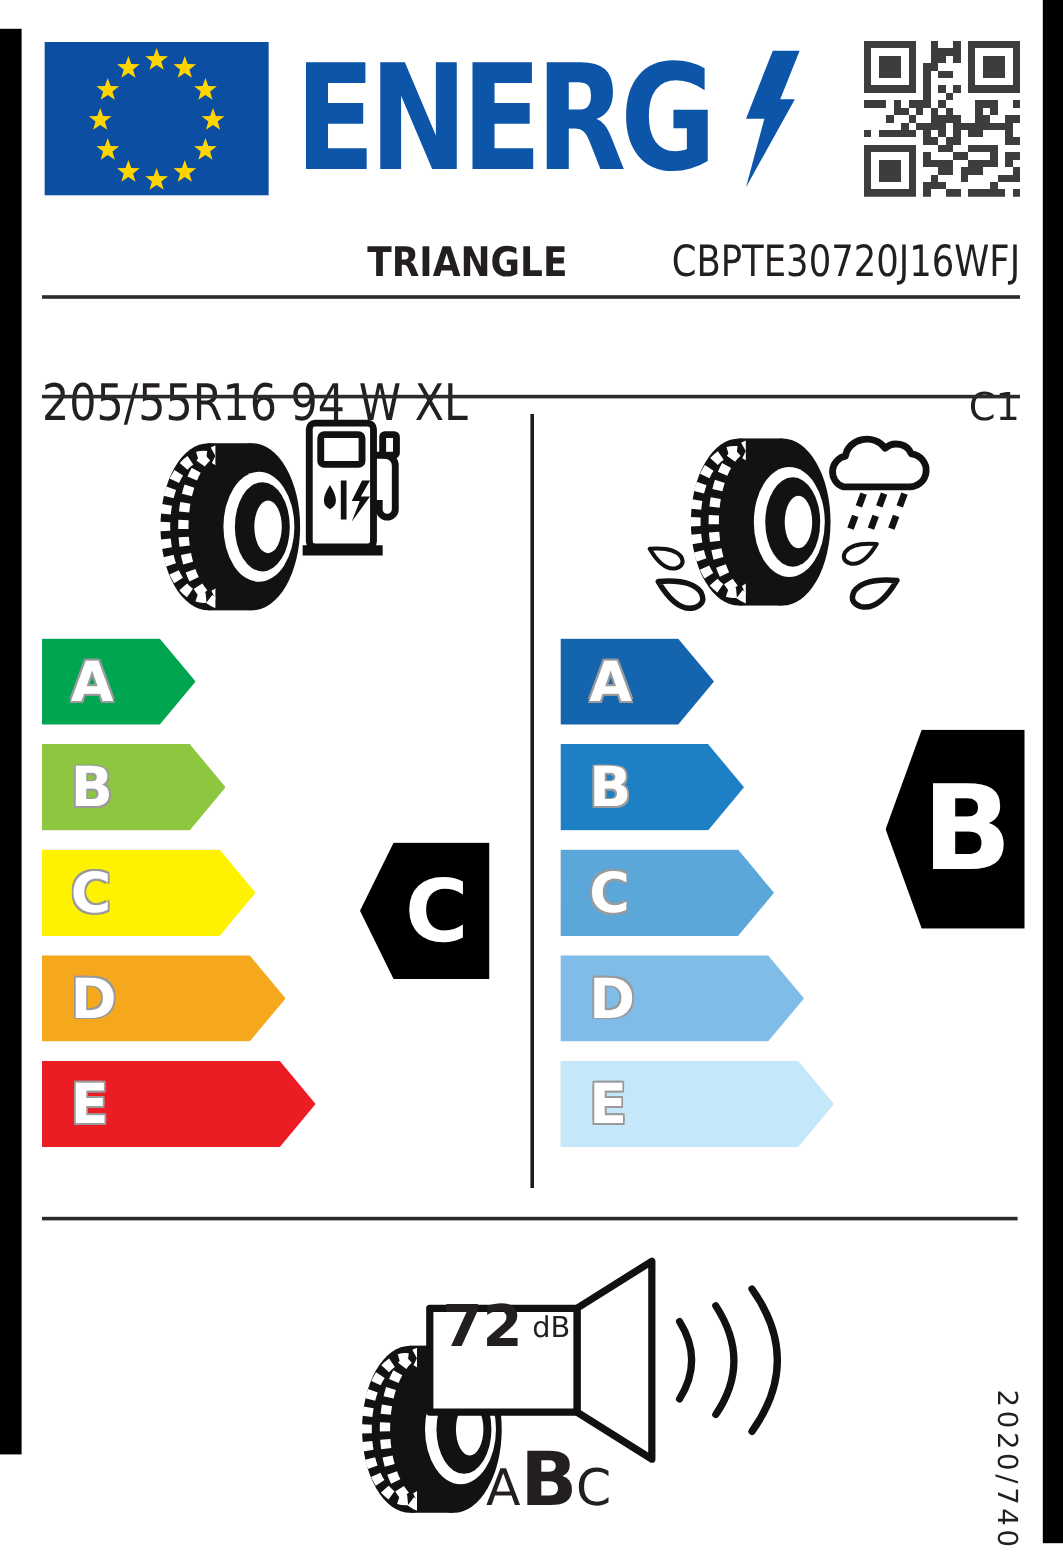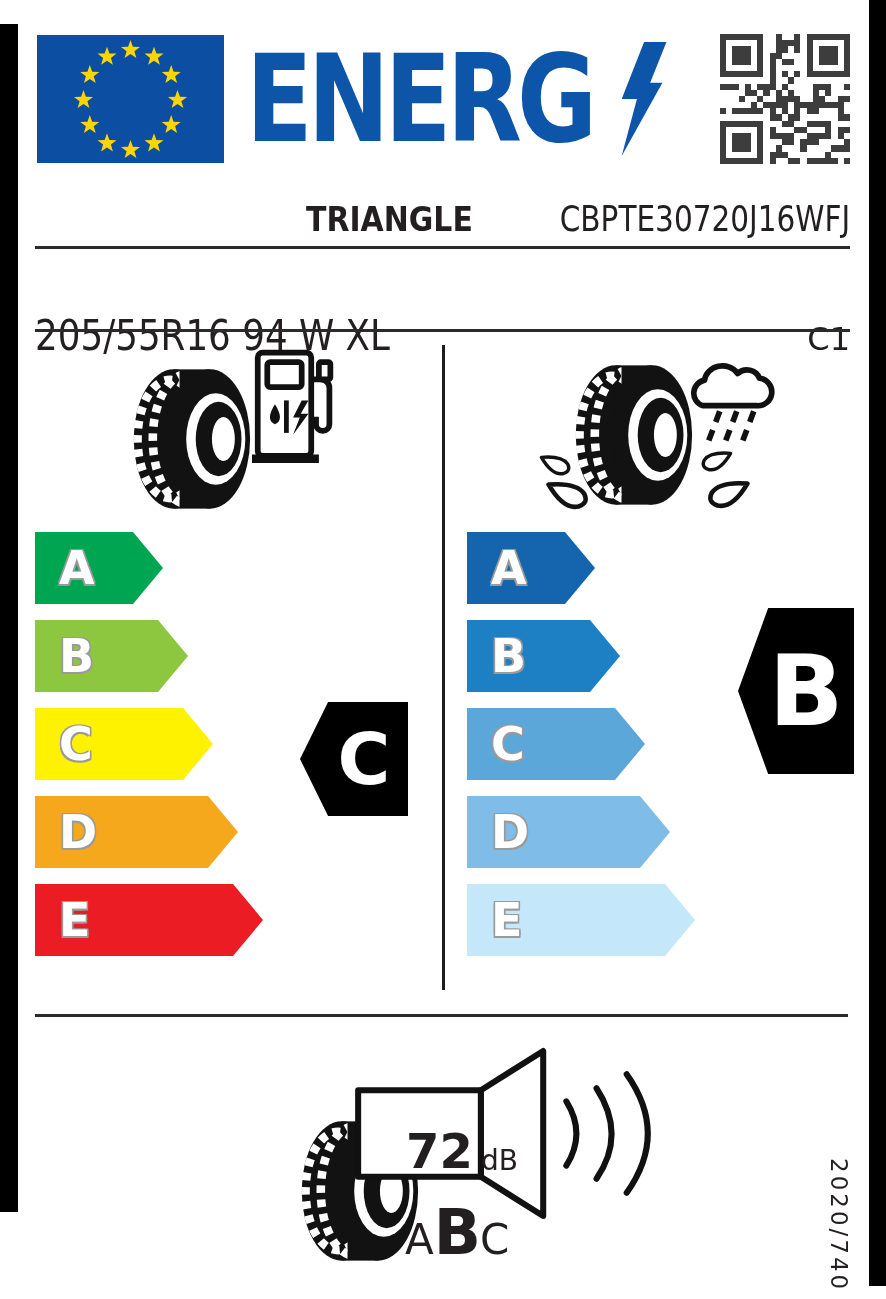--- a/index.html
+++ b/index.html
@@ -48,23 +48,23 @@
 
   .indicator{background:#000;color:#fff;display:flex;align-items:center;justify-content:center;
              clip-path:polygon(0 50%, 26% 0, 100% 0, 100% 100%, 26% 100%);font-weight:bold;}
   .indicator .ltr{padding-left:20px;}
   .ind-fuel{left:300px;top:702px;width:108px;height:114px;font-size:72px;}
   .ind-wet{left:738px;top:608px;width:116px;height:166px;font-size:98px;}
 
   
   .noise-tire{left:296px;top:1118px;}
   .horn{left:352px;top:1045px;}
-  .db-box{left:361px;top:1091px;width:122px;height:84px;display:flex;align-items:flex-end;justify-content:center;gap:8px;padding-top:18px;box-sizing:border-box;margin-left:40px;}
+  .db-box{left:361px;top:1055px;width:122px;height:84px;display:flex;align-items:center;justify-content:center;gap:8px;padding-top:18px;box-sizing:border-box;}
   .db-box .val{font-size:48px;font-weight:bold;line-height:1;}
-  .db-box .unit{font-size:28px;line-height:1;}
+  .db-box .unit{font-size:24px;line-height:1;}
   .abc{left:405px;top:1196px;display:flex;align-items:baseline;}
   .abc .a,.abc .c{font-size:42px;}
   .abc .b{font-size:62px;font-weight:bold;letter-spacing:-1px;}
 
   .reg{left:826px;top:1158px;writing-mode:vertical-rl;font-size:23px;letter-spacing:3px;color:#231f20;}
 </style>
 </head>
 <body>
 
 <svg width="0" height="0" style="position:absolute" aria-hidden="true">

